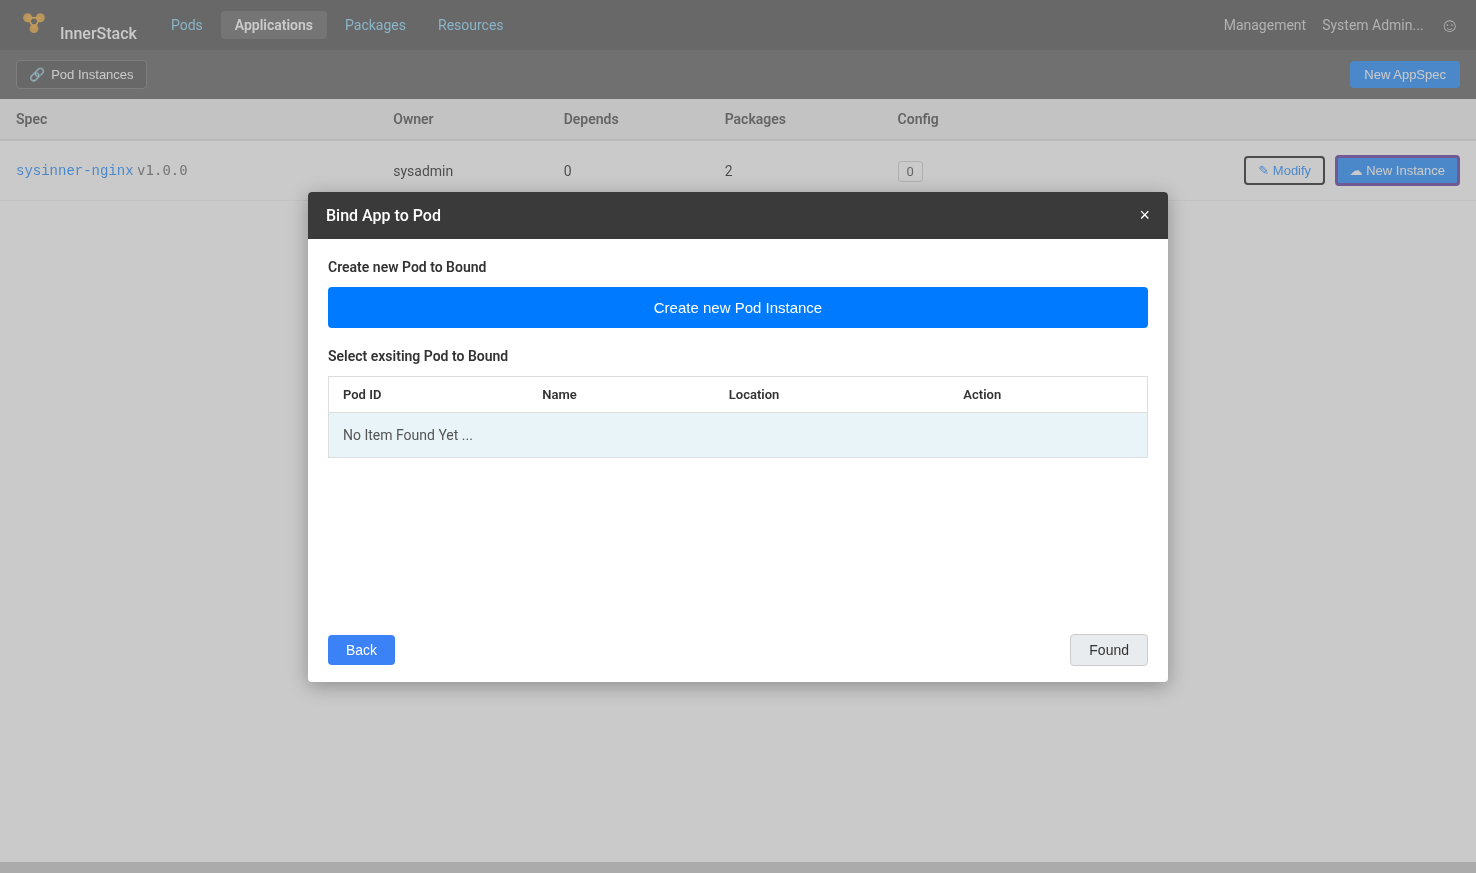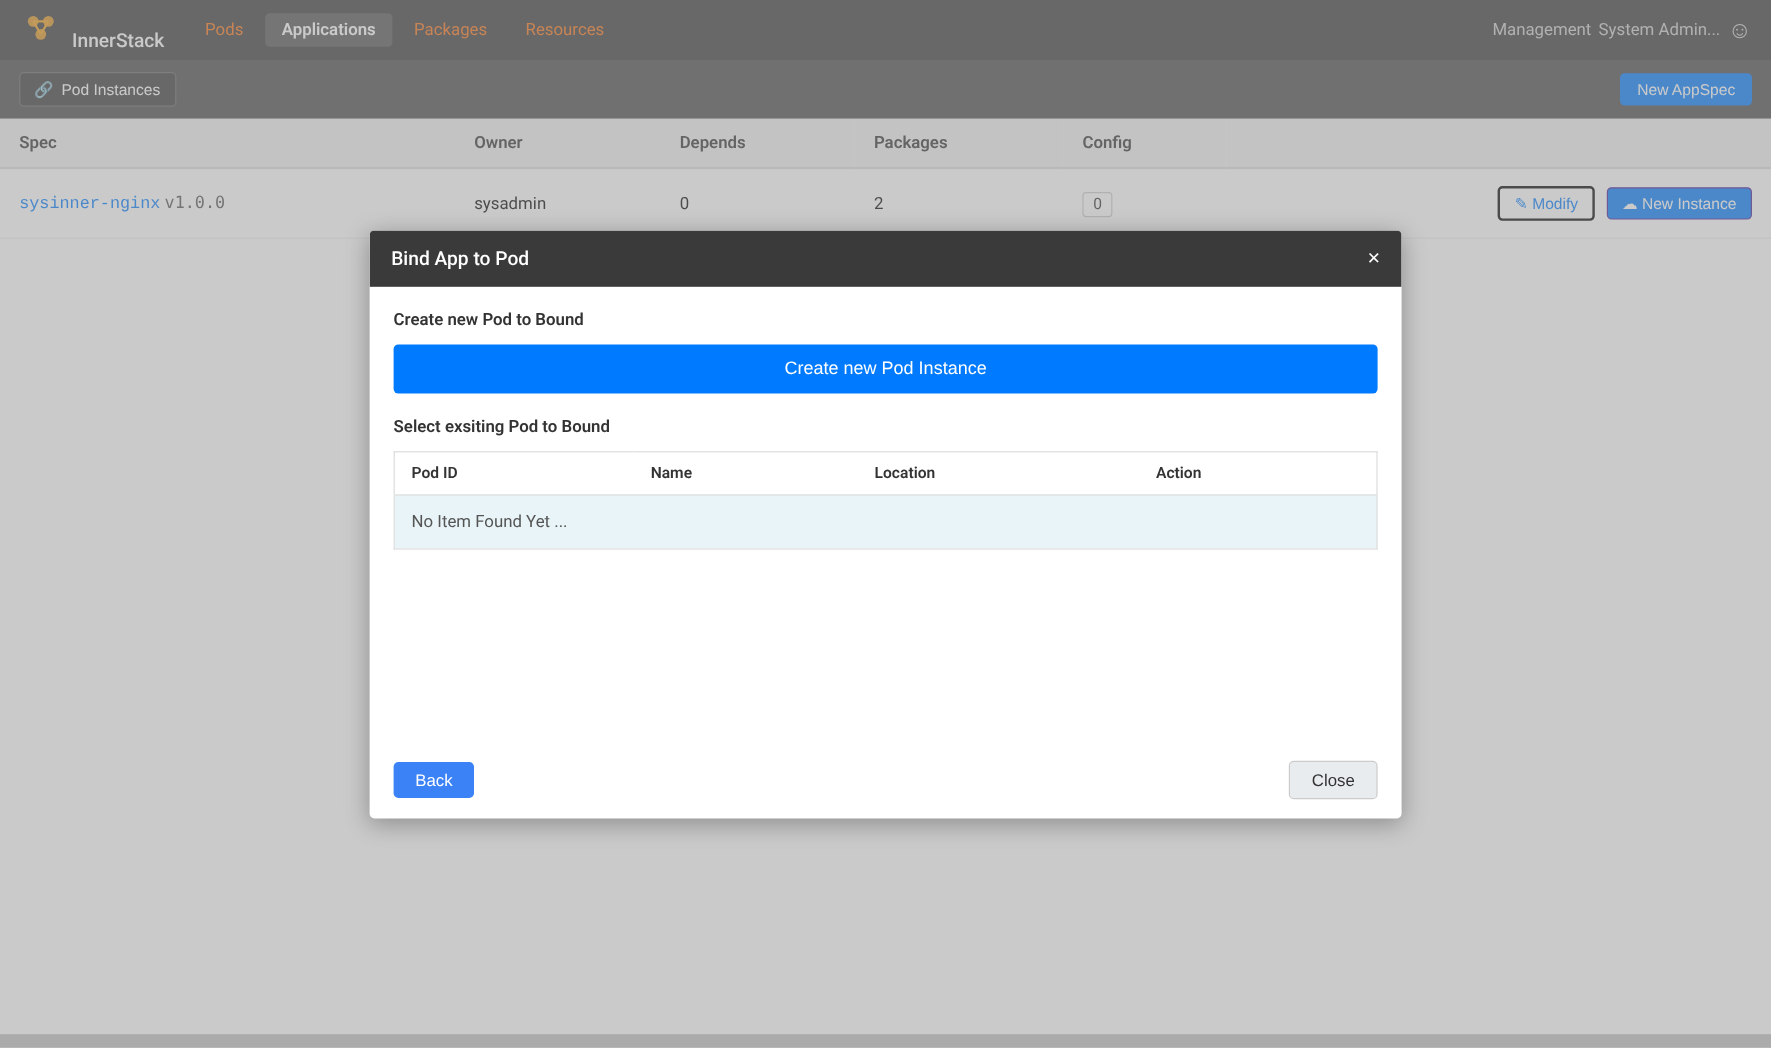--- a/index.html
+++ b/index.html
@@ -13,25 +13,25 @@
     }
     .navbar-brand {
       display: flex; align-items: flex-end; gap: 8px;
       color: #fff; font-size: 16px; font-weight: 500; margin-right: 20px;
     }
     .brand-icon {
       width: 36px; height: 36px;
     }
     .nav-links { display: flex; gap: 4px; }
     .nav-link {
-      padding: 6px 14px; color: #f97316; cursor: pointer; border-radius: 4px;
+      padding: 6px 14px; color: #7dd3fc; cursor: pointer; border-radius: 4px;
       font-size: 14px;
     }
     .nav-link.active { background: #555; color: #fff; font-weight: 600; }
-    .nav-right { margin-left: auto; display: flex; align-items: center; gap: 6px; }
+    .nav-right { margin-left: auto; display: flex; align-items: center; gap: 16px; }
     .nav-right-text { color: #ccc; font-size: 14px; }
     .user-icon { color: #ccc; font-size: 20px; cursor: pointer; }
 
     
     .subtoolbar {
       background: #4a4a4a; padding: 10px 16px;
       display: flex; align-items: center; justify-content: space-between;
     }
     .pod-instances-btn {
       background: #3a3a3a; border: 1px solid #666; color: #fff;
@@ -59,21 +59,21 @@
     .config-badge {
       border: 1px solid #ccc; padding: 2px 8px; border-radius: 3px;
       font-size: 13px; color: #333;
     }
     .modify-btn {
       background: #fff; border: 2px solid #000000; color: #007bff;
       padding: 5px 12px; border-radius: 4px; cursor: pointer; font-size: 13px;
       margin-right: 6px;
     }
     .new-instance-btn {
-      background: #007bff; border: 1px solid #4c1d95; color: #fff;
+      background: #007bff; border: 3px solid #4c1d95; color: #fff;
       padding: 5px 12px; border-radius: 4px; cursor: pointer; font-size: 13px;
     }
 
     
     .overlay {
       position: fixed; top: 0; left: 0; right: 0; bottom: 0;
       background: rgba(150,150,150,0.5); z-index: 100;
       display: flex; align-items: center; justify-content: center;
     }
 
@@ -222,16 +222,16 @@
         <tbody>
           <tr class="no-item-row">
             <td colspan="4">No Item Found Yet ...</td>
           </tr>
         </tbody>
       </table>
       <div class="modal-empty-space"></div>
     </div>
     <div class="modal-footer">
       <button class="back-btn">Back</button>
-      <button class="close-btn">Close</button>
+      <button class="close-btn">Found</button>
     </div>
   </div>
 </div>
 
 </body></html>

